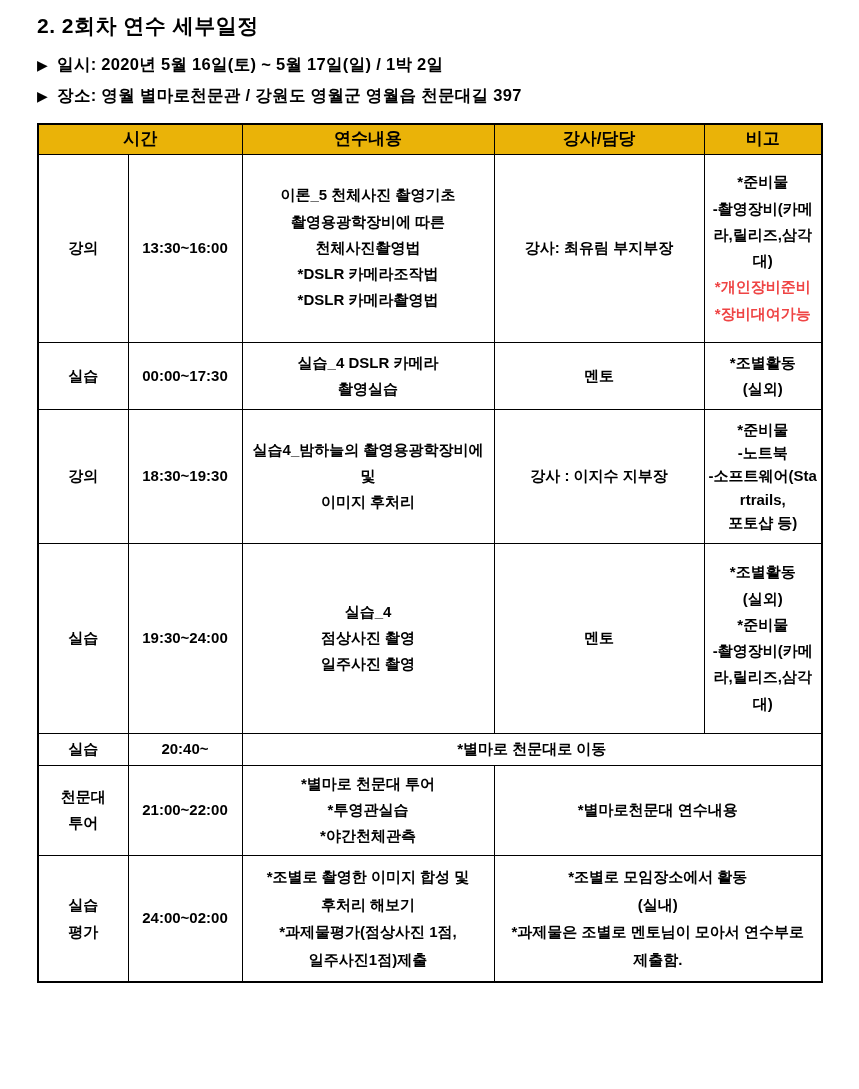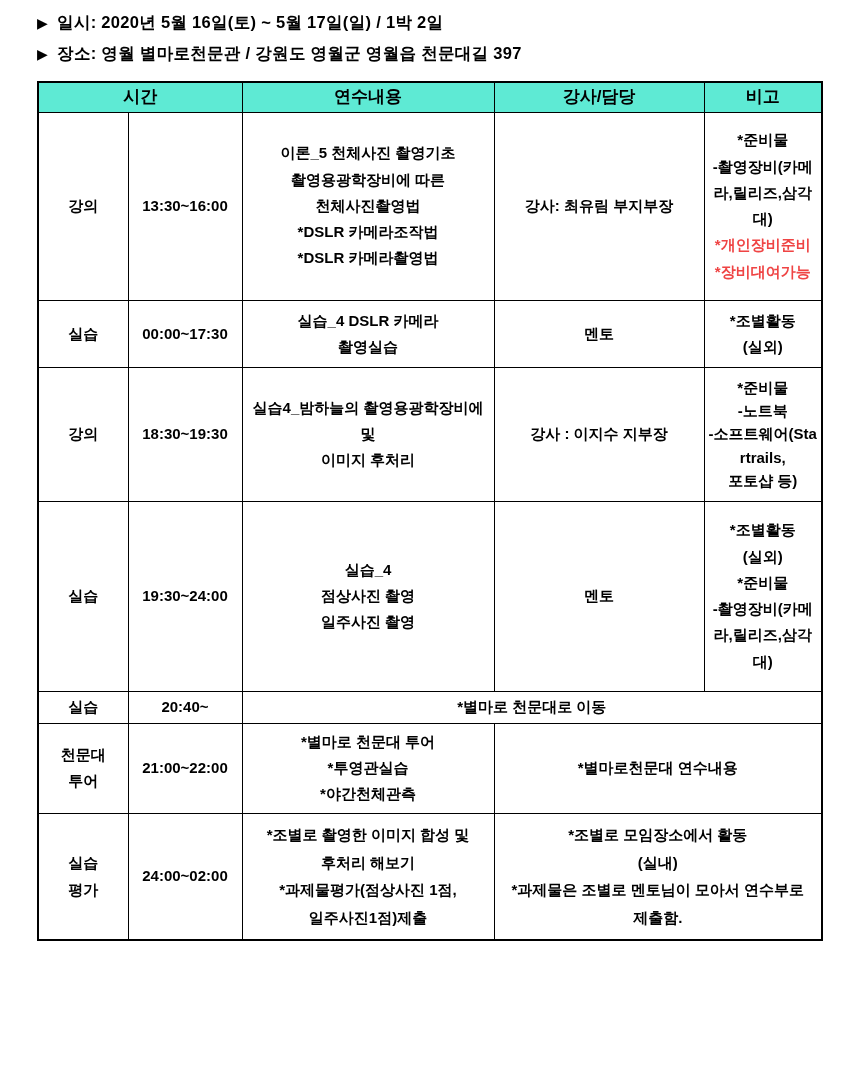--- a/index.html
+++ b/index.html
@@ -51,21 +51,21 @@
     vertical-align: middle;
     font-weight: bold;
     font-size: 15px;
     padding: 1px 4px;
     white-space: pre-line;
     line-height: 1.75;
     overflow: hidden;
     box-sizing: border-box;
   }
   table.schedule th {
-    background: #5eead4;
+    background: #eab308;
     font-size: 17px;
     line-height: 1.2;
     padding: 2px;
   }
   .note-cell { word-break: break-all; line-height: 1.8; }
   .note-blue { color: #ef4444; }
   tr.r-header { height: 30px; }
   tr.r1 { height: 47px; }
   tr.r1 td { line-height: 1.45; }
   tr.r2 { height: 188px; }
@@ -81,20 +81,21 @@
   tr.r8 { height: 90px; }
   tr.r8 td { line-height: 1.75; }
   tr.r9 { height: 127px; }
   tr.r9 td { line-height: 1.85; }
 </style>
 </head>
 <body>
 
 <div class="page">
 
+  <h1 class="doc-title">2. 2회차 연수 세부일정</h1>
 
   <div class="bullet-line">
     <span class="bullet-marker">▶</span>
     <span>일시: 2020년 5월 16일(토) ~ 5월 17일(일) / 1박 2일</span>
   </div>
   <div class="bullet-line">
     <span class="bullet-marker">▶</span>
     <span>장소: 영월 별마로천문관  / 강원도 영월군 영월읍 천문대길 397</span>
   </div>
 

